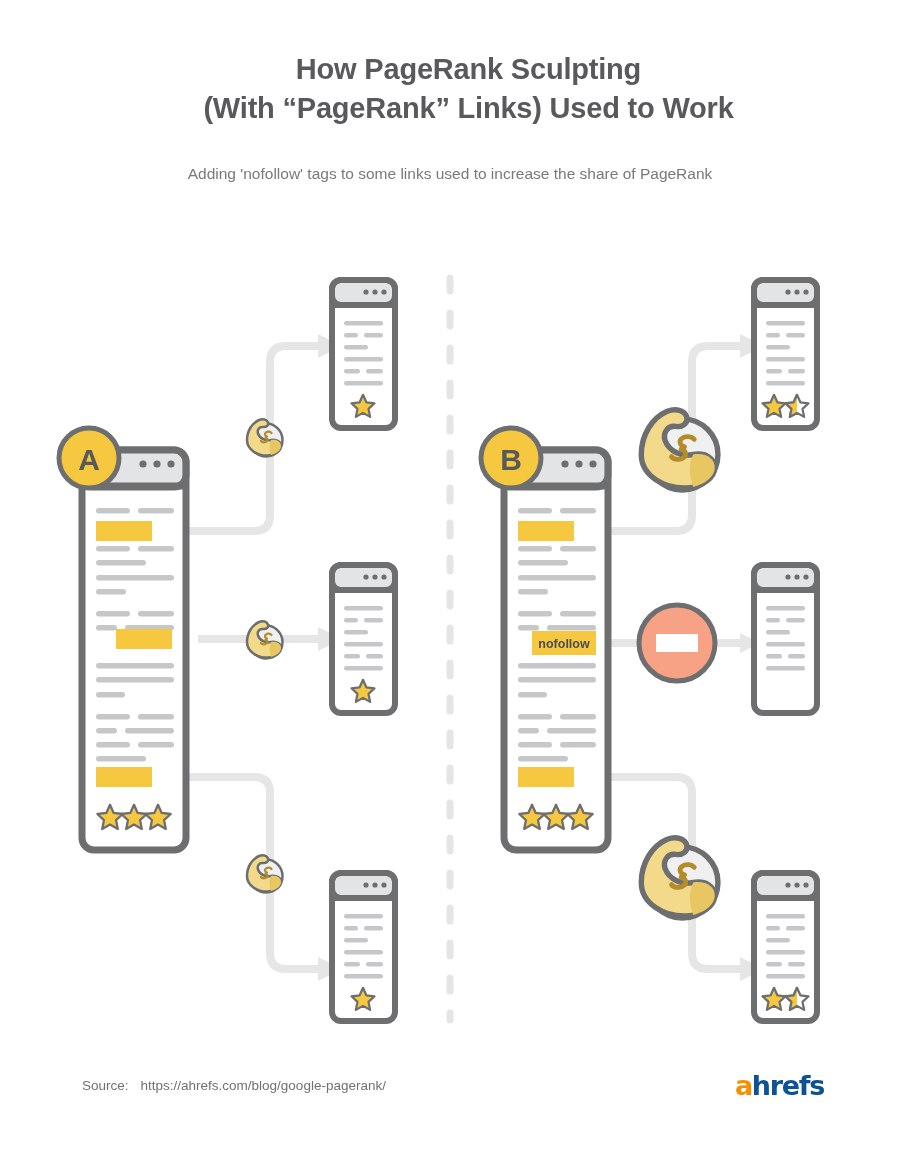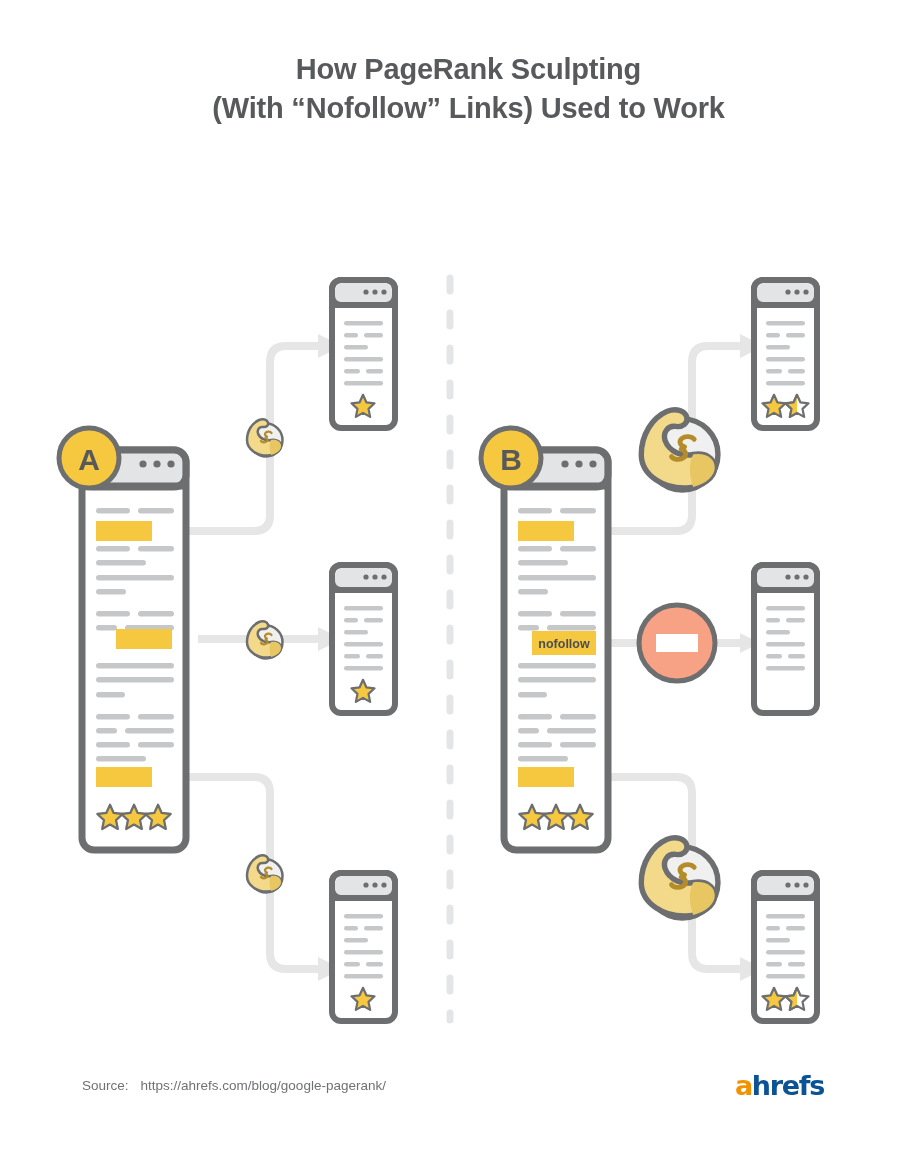--- a/index.html
+++ b/index.html
@@ -76,23 +76,24 @@
   }
   #logo .a { color: #f29200; }
   #logo .rest { color: #0b5394; }
 </style>
 </head>
 <body>
 
 <div id="header">
   <h1 id="title">
     <span class="line">How PageRank Sculpting</span>
-    <span class="line">(With “Nofollow” Links) Used to Work</span>
+    <span class="line">(With “PageRank” Links) Used to Work</span>
   </h1>
   <div id="subtitle">
+    <span class="line">Adding 'nofollow' tags to some links used to increase the share of PageRank</span>
   </div>
 </div>
 
 <div id="diagram">
 <svg width="900" height="1161" viewBox="0 0 900 1161" xmlns="http://www.w3.org/2000/svg">
   <defs>
 
     <clipPath id="halfStarClip">
           <rect x="-20" y="-20" width="20" height="40"></rect>
         </clipPath>

